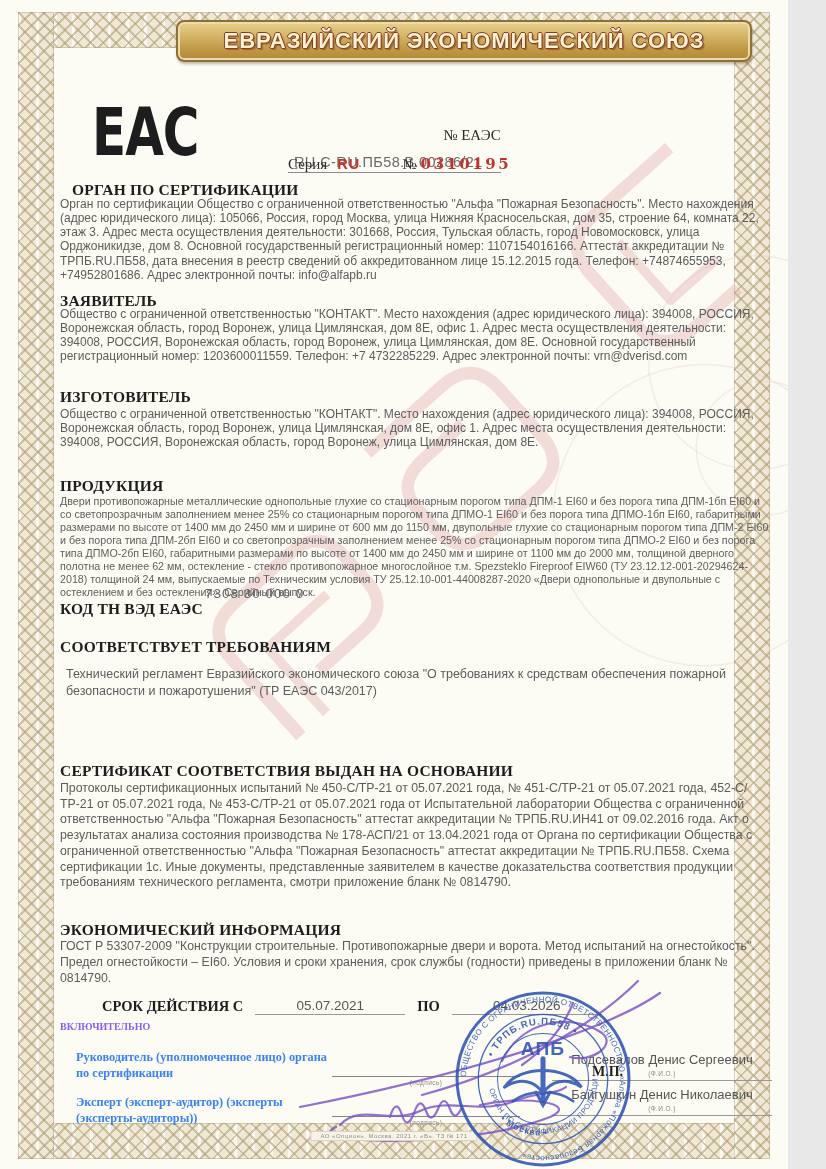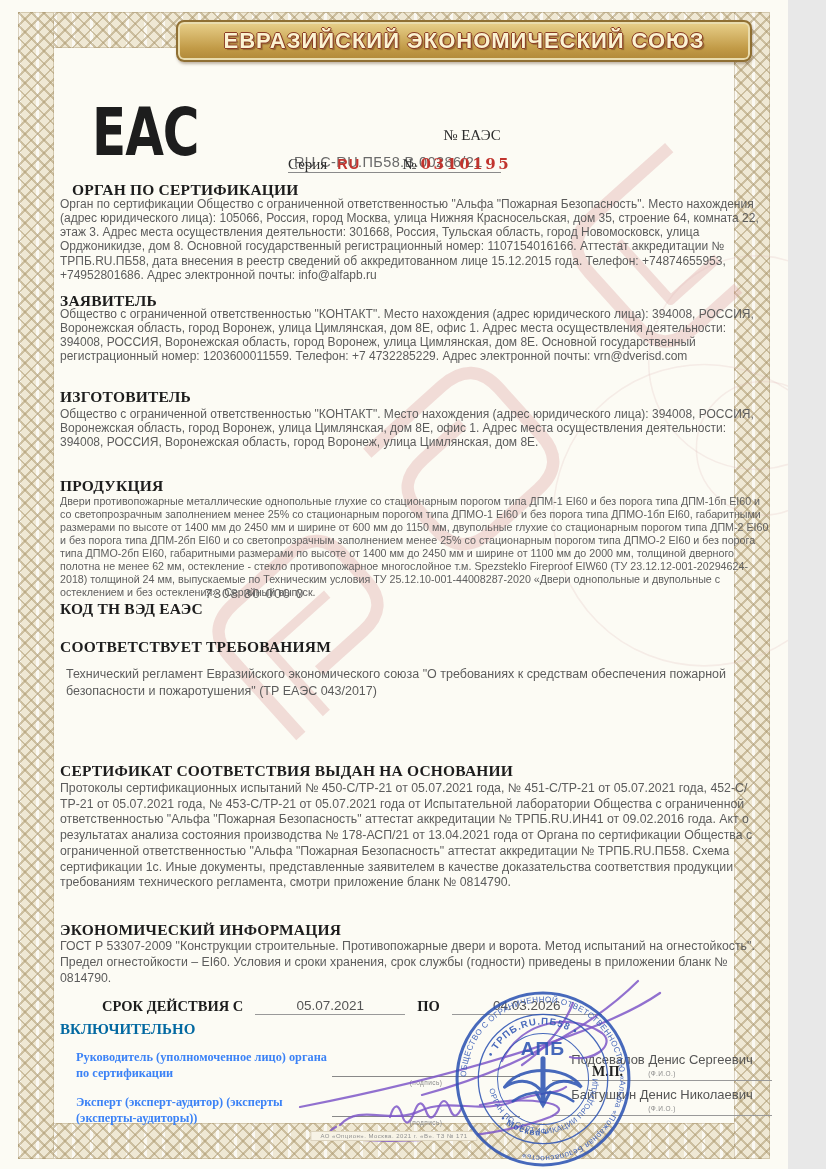--- a/index.html
+++ b/index.html
@@ -51,21 +51,21 @@
   .sec-h{position:absolute;font-family:"Liberation Serif",serif;font-weight:bold;
     font-size:15.5px;color:#1d1d1d;letter-spacing:.2px;}
   .sec-b{position:absolute;font-size:12px;color:#5c5c5c;line-height:1.18;text-align:left;}
   .sec-b.small{font-size:10.7px;line-height:1.21;color:#606060;}
   .tnved-code{position:absolute;left:205px;top:586px;font-size:13.5px;color:#666;letter-spacing:1px;}
   .validity{position:absolute;left:60px;top:998px;display:flex;align-items:center;margin-left:42px;}
   .validity .vl{font-family:"Liberation Serif",serif;font-weight:bold;font-size:14.5px;color:#1d1d1d;}
   .validity .date{width:150px;text-align:center;font-size:13.5px;color:#555;
     border-bottom:1px solid #999;padding-bottom:1px;margin:0 12px;}
   .incl{position:absolute;left:60px;top:1021px;font-family:"Liberation Serif",serif;
-    font-weight:bold;font-size:15px;color:#0369a1;}
+    font-weight:bold;font-size:10px;color:#8b5cf6;}
   .role{position:absolute;left:76px;width:252px;font-family:"Liberation Serif",serif;
     font-weight:bold;font-size:12.3px;line-height:1.3;color:#3b82f6;}
   .sig-line{position:absolute;left:332px;width:188px;border-bottom:1px solid #888;height:0;}
   .cap{position:absolute;font-size:6.5px;color:#8a8a8a;text-align:center;letter-spacing:.4px;}
   .fio{position:absolute;left:552px;width:220px;font-size:13px;color:#555;
     border-bottom:1px solid #999;padding-bottom:13px;white-space:nowrap;text-align:center;}
   .mp{position:absolute;left:592px;top:1064px;font-family:"Liberation Serif",serif;
     font-weight:bold;font-size:14px;color:#222;}
 
   

